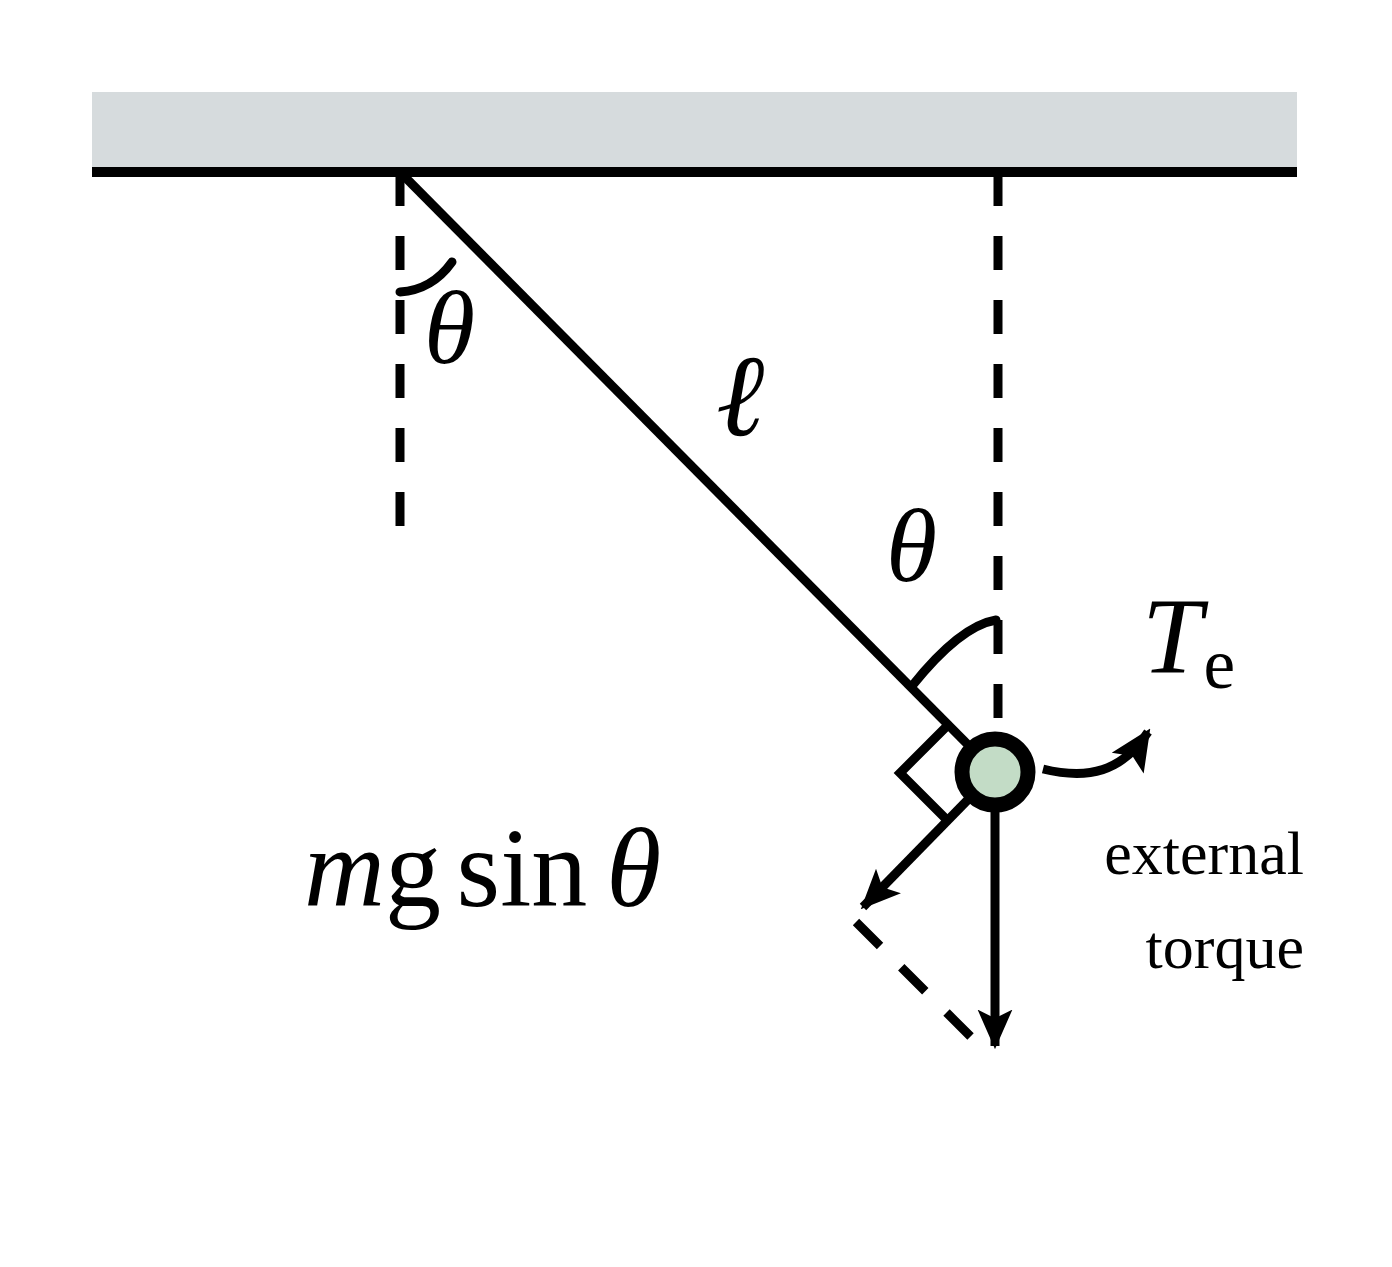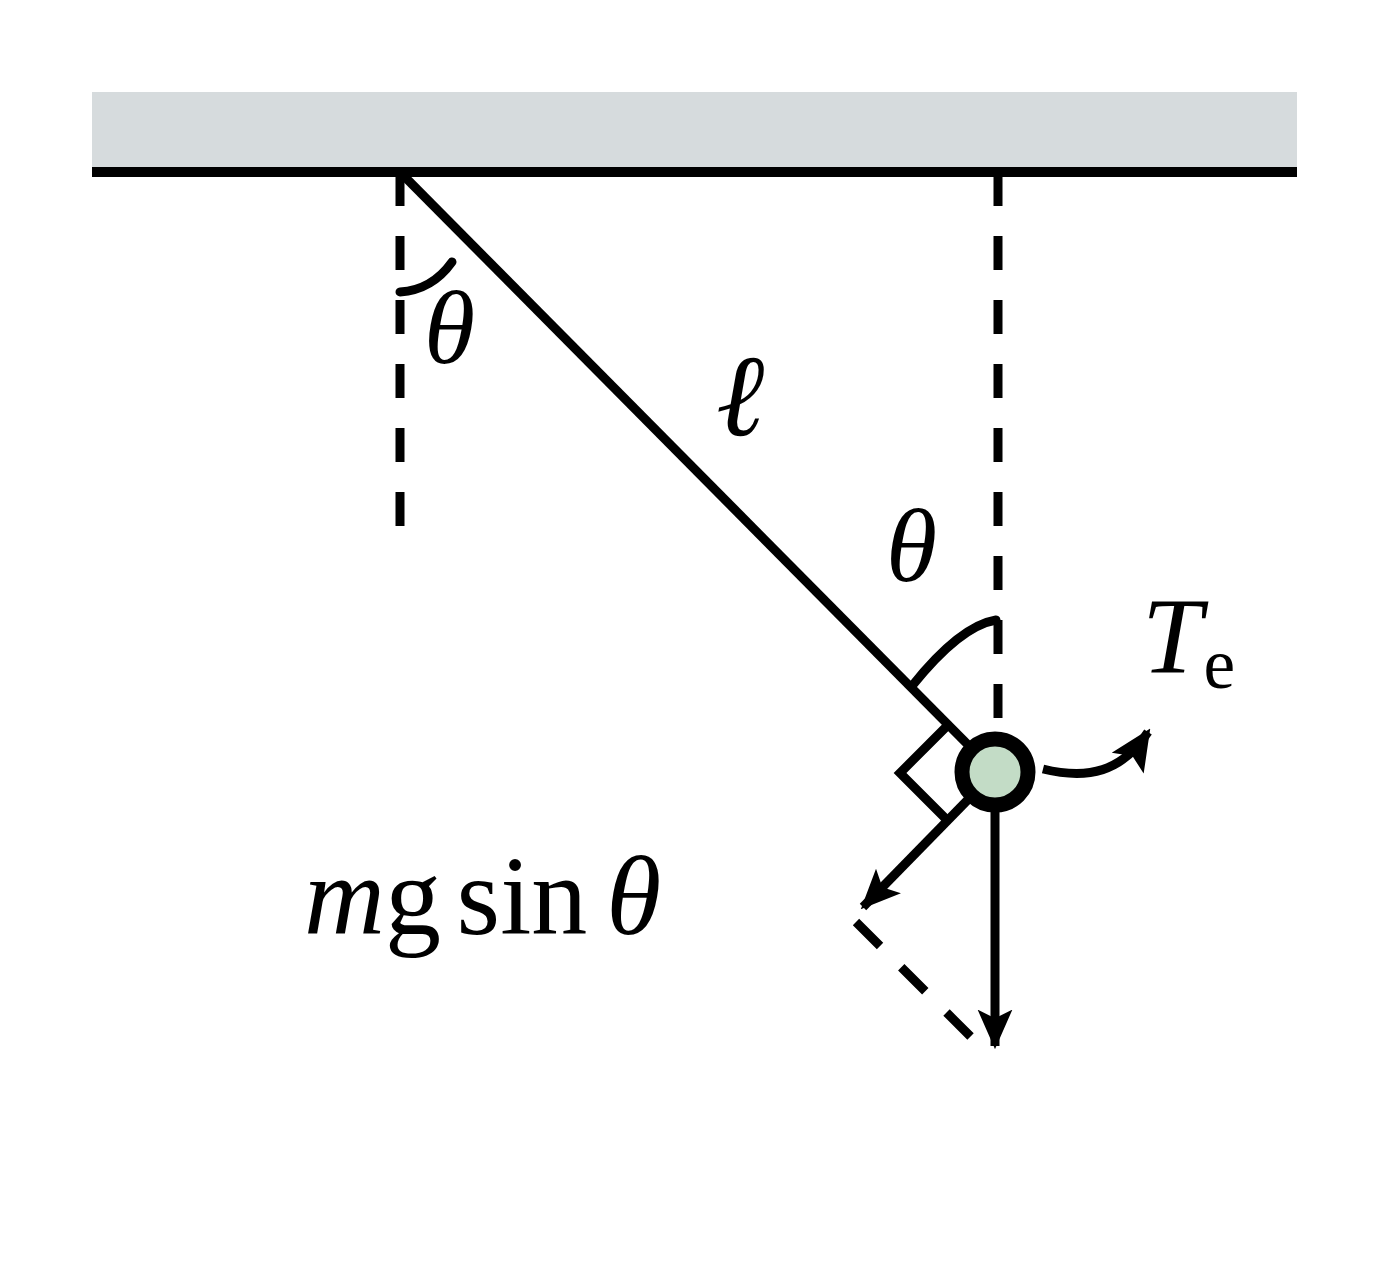--- a/index.html
+++ b/index.html
@@ -49,21 +49,21 @@
   }
   
   .lbl-ell {
     left: 716px;
     top: 338px;
     font-size: 116px;
   }
   
   .lbl-mgsin {
     left: 304px;
-    top: 840px;
+    top: 812px;
     font-size: 112px;
   }
   .lbl-mgsin .op {
     font-style: normal;
     margin-left: 0.14em;
     margin-right: 0.10em;
   }
   .lbl-mgsin .g-up { font-style: normal; }
   .lbl-mgsin .th { font-style: italic; margin-left: 0.07em; }
   
@@ -144,14 +144,18 @@
 
   <div class="math-label math-italic lbl-ell">ℓ</div>
 
   <div class="math-label math-italic lbl-theta-bob">θ</div>
 
   <div class="math-label lbl-mgsin"><span class="math-italic">m</span><span class="g-up">g</span><span class="op">sin</span><span class="th">θ</span></div>
 
 
   <div class="math-label lbl-Te"><span class="math-italic">T</span><span class="sub">e</span></div>
 
+  <div class="math-label lbl-extorque">
+      <span>external</span>
+      <span>torque</span>
+    </div>
 
 </div>
 
 </body></html>

